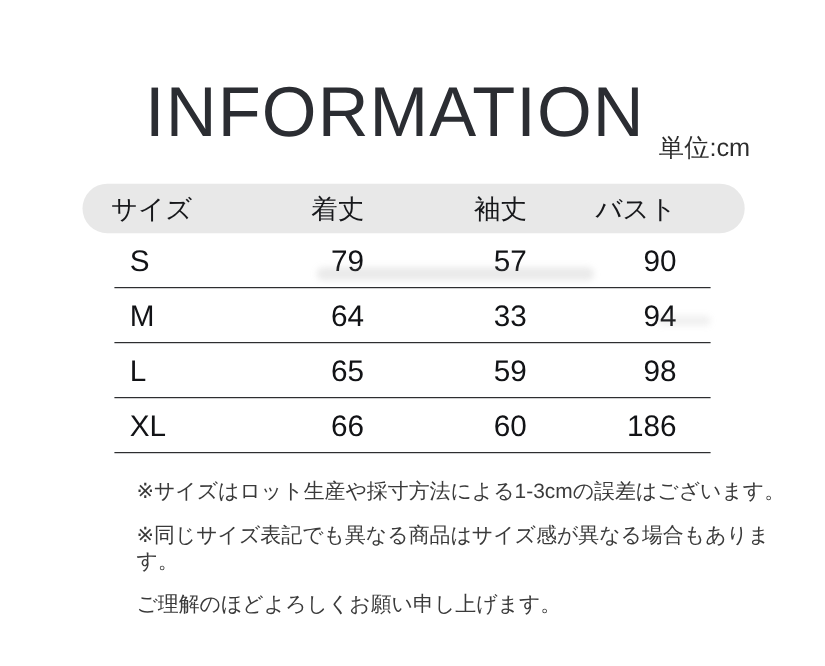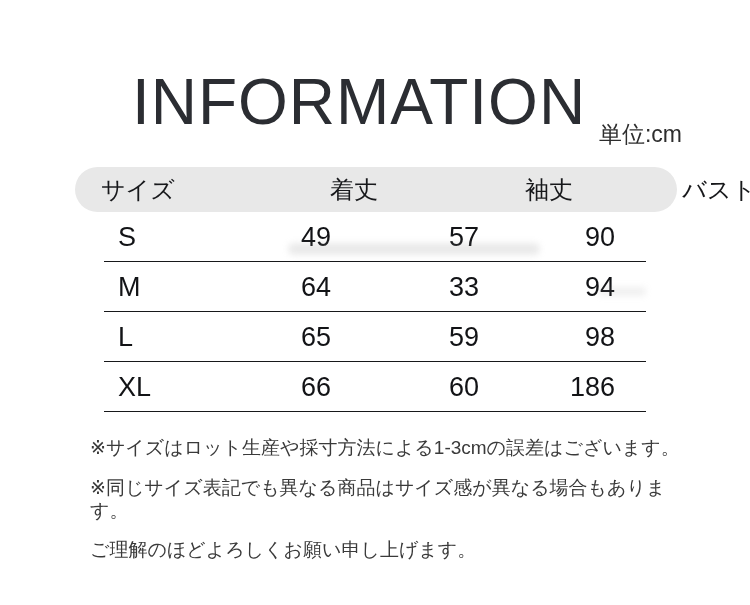--- a/index.html
+++ b/index.html
@@ -46,21 +46,20 @@
     grid-template-columns: 106px 150px 148px 136px 1fr;
     align-items: center;
   }
   .header-pill {
     height: 45px;
     background: #e8e8e8;
     border-radius: 23px;
     font-size: 24px;
     font-weight: 500;
     color: #17181b;
-    gap: 47px;
   }
   .header-pill .c1 { padding-left: 26px; }
   .c2, .c3, .c4 { text-align: right; }
 
   .data-row {
     height: 50px;
     font-size: 27px;
     color: #121316;
     position: relative;
   }
@@ -84,21 +83,21 @@
   }
   .watermark-smudge.small {
     left: 598px; top: 287px;
     width: 48px; height: 9px;
     background: rgba(150,150,150,0.14);
   }
 
   
   .notes {
     position: absolute;
-    left: 90px; top: 437px;
+    left: 124px; top: 437px;
     width: 600px;
     font-size: 19px;
     color: #3a3a3a;
   }
   .notes p { margin: 0 0 17px 0; line-height: 1.2; }
 </style>
 </head>
 <body>
 
 <div class="title">INFORMATION</div>
@@ -110,21 +109,21 @@
   <div class="header-pill grid-cols">
     <div class="c1">サイズ</div>
     <div class="c2">着丈</div>
     <div class="c3">袖丈</div>
     <div class="c4">バスト</div>
     <div class="c5"></div>
   </div>
 
   <div class="data-row grid-cols">
     <div class="c1">S</div>
-    <div class="c2">49</div>
+    <div class="c2">79</div>
     <div class="c3">57</div>
     <div class="c4">90</div>
     <div class="c5"></div>
   </div>
 
   <div class="data-row grid-cols">
     <div class="c1">M</div>
     <div class="c2">64</div>
     <div class="c3">33</div>
     <div class="c4">94</div>

